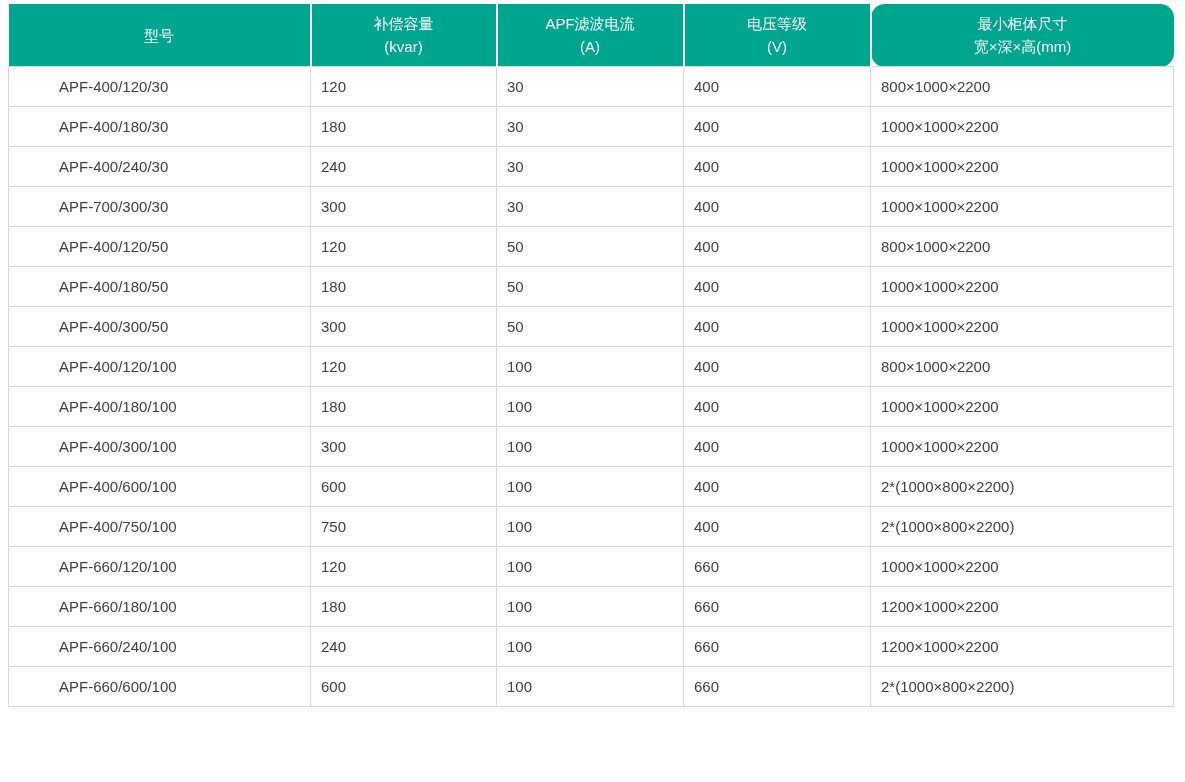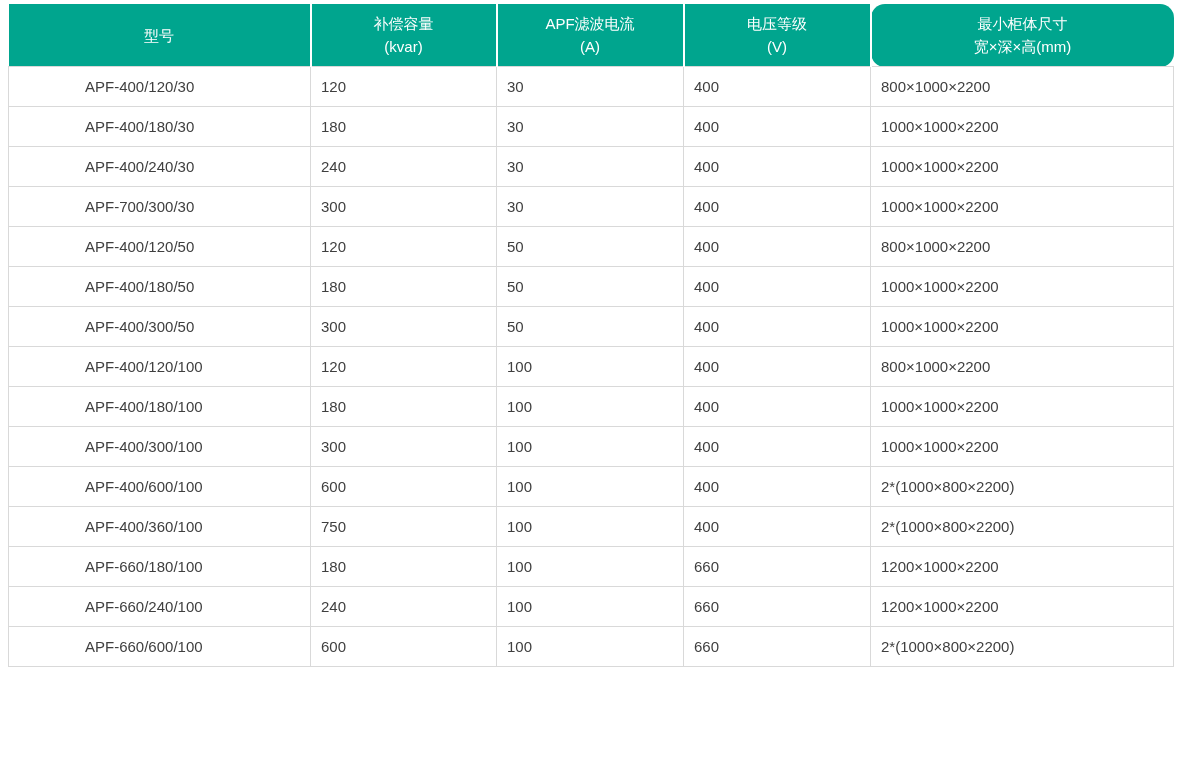--- a/index.html
+++ b/index.html
@@ -48,21 +48,21 @@
     color: #3f3f3f;
     font-size: 15px;
     height: 39px;
     padding: 0 6px 0 10px;
     border: 1px solid #d9d9d9;
     vertical-align: middle;
     white-space: nowrap;
     overflow: hidden;
   }
   .spec-table tbody td.c-model {
-    padding-left: 76px;
+    padding-left: 50px;
   }
 </style>
 </head>
 <body>
 
 <div class="table-wrap">
   <table class="spec-table">
     <colgroup>
       <col style="width:302px">
       <col style="width:186px">
@@ -166,25 +166,32 @@
     <td class="c-dimensions">1000×1000×2200</td>
   </tr>
         <tr>
     <td class="c-model">APF-400/600/100</td>
     <td class="c-capacity">600</td>
     <td class="c-current">100</td>
     <td class="c-voltage">400</td>
     <td class="c-dimensions">2*(1000×800×2200)</td>
   </tr>
         <tr>
-    <td class="c-model">APF-400/360/100</td>
+    <td class="c-model">APF-400/750/100</td>
     <td class="c-capacity">750</td>
     <td class="c-current">100</td>
     <td class="c-voltage">400</td>
     <td class="c-dimensions">2*(1000×800×2200)</td>
+  </tr>
+        <tr>
+    <td class="c-model">APF-660/120/100</td>
+    <td class="c-capacity">120</td>
+    <td class="c-current">100</td>
+    <td class="c-voltage">660</td>
+    <td class="c-dimensions">1000×1000×2200</td>
   </tr>
         <tr>
     <td class="c-model">APF-660/180/100</td>
     <td class="c-capacity">180</td>
     <td class="c-current">100</td>
     <td class="c-voltage">660</td>
     <td class="c-dimensions">1200×1000×2200</td>
   </tr>
         <tr>
     <td class="c-model">APF-660/240/100</td>

